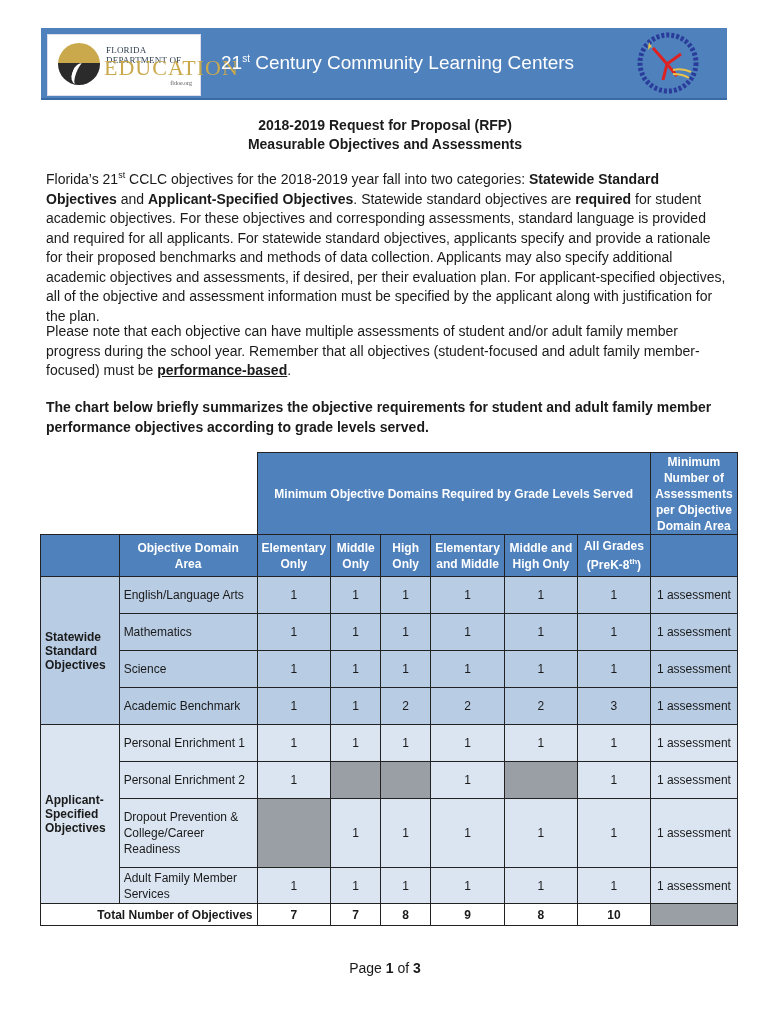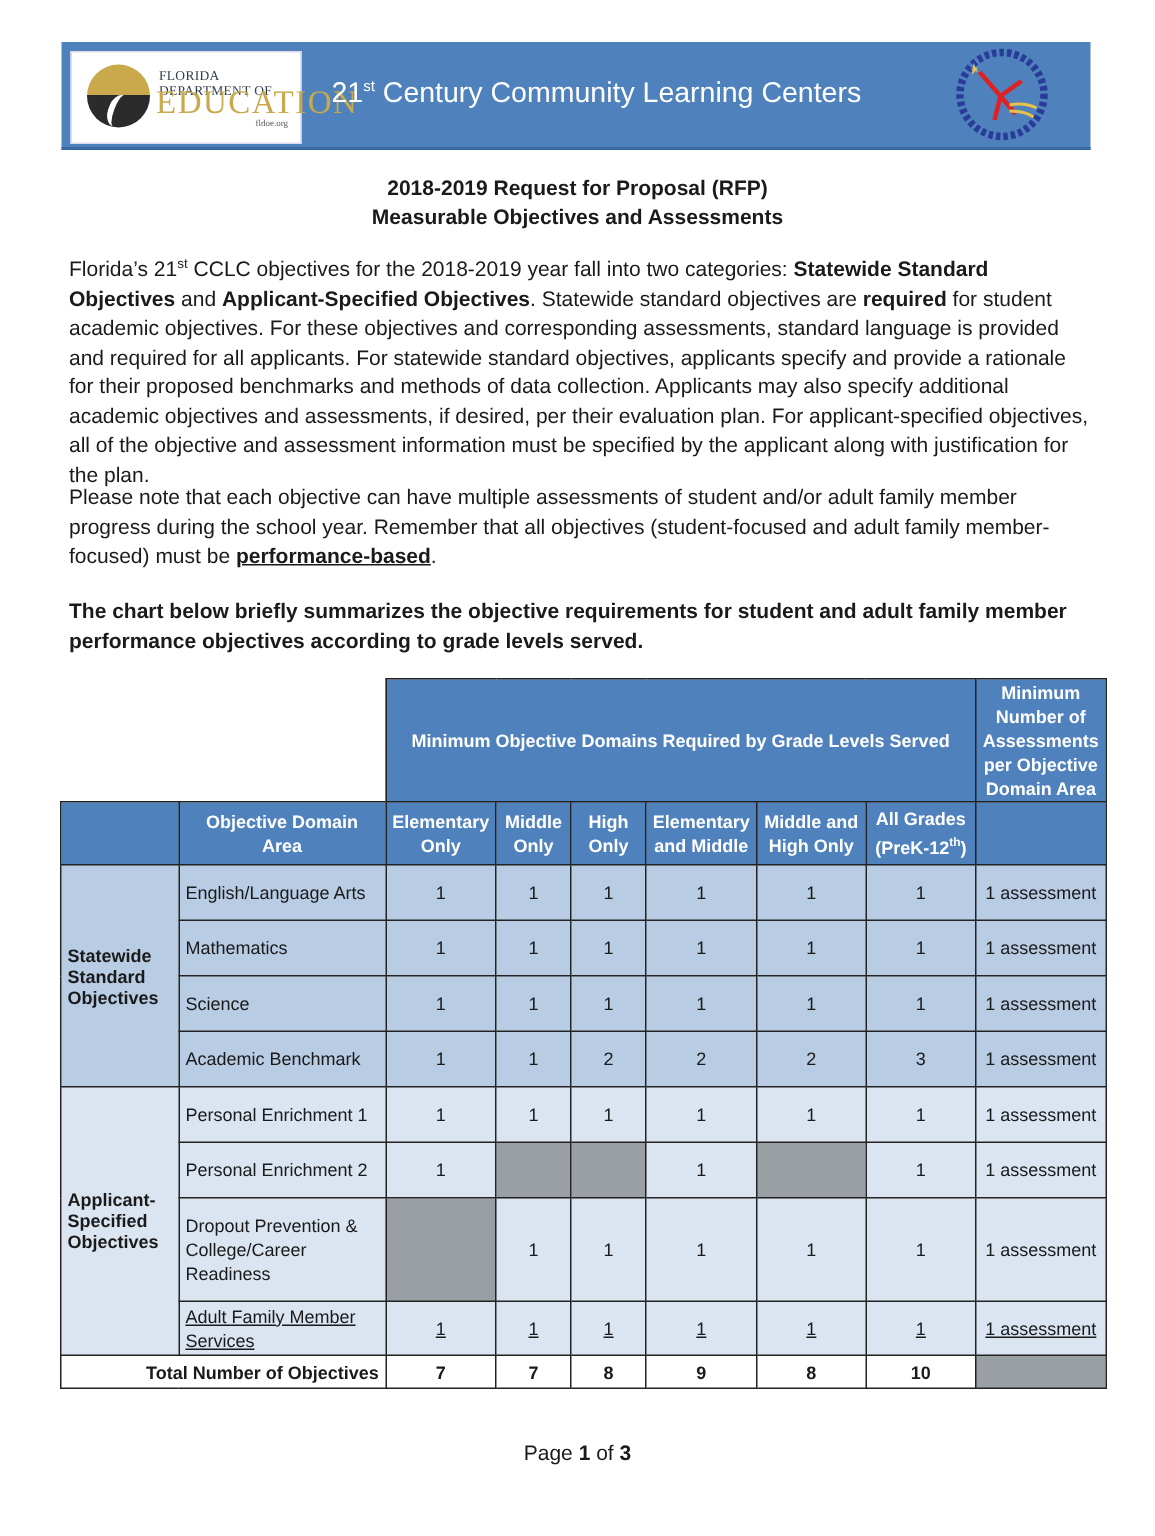--- a/index.html
+++ b/index.html
@@ -67,21 +67,21 @@
     <td class="hdr" style="width:78px; line-height:16px;">Minimum Number of Assessments per Objective Domain Area</td>
   </tr>
   <tr style="height:42px; line-height:16px;">
     <td class="hdr" style="width:68px;"></td>
     <td class="hdr" style="width:126px;">Objective Domain Area</td>
     <td class="hdr" style="width:58px;"><span>Elementary</span><br><span>Only</span></td>
     <td class="hdr" style="width:41px;"><span>Middle</span><br><span>Only</span></td>
     <td class="hdr" style="width:41px;"><span>High</span><br><span>Only</span></td>
     <td class="hdr" style="width:64px;"><span>Elementary</span><br><span>and Middle</span></td>
     <td class="hdr" style="width:64px;"><span>Middle and</span><br><span>High Only</span></td>
-    <td class="hdr" style="width:64px;"><span>All Grades</span><br><span>(PreK-12</span><sup style="font-size:8px;">th</sup><span>)</span></td>
+    <td class="hdr" style="width:64px;"><span>All Grades</span><br><span>(PreK-8</span><sup style="font-size:8px;">th</sup><span>)</span></td>
     <td class="hdr"></td>
   </tr>
   </tbody>
     <tbody id="tbody">
       <tr style="height: 37px;">
         <td class="grp sw" rowspan="4">Statewide Standard Objectives</td>
         <td class="dom sw" style="line-height: 16px;">English/Language Arts</td>
         <td class="sw">1</td>
         <td class="sw">1</td>
         <td class="sw">1</td>
@@ -144,21 +144,21 @@
       <tr style="height: 69px;">
         <td class="dom ap" style="line-height: 16px;">Dropout Prevention &amp; College/Career Readiness</td>
         <td class="gray"></td>
         <td class="ap">1</td>
         <td class="ap">1</td>
         <td class="ap">1</td>
         <td class="ap">1</td>
         <td class="ap">1</td>
         <td class="ap" style="white-space: nowrap;">1 assessment</td>
       </tr>
-      <tr style="height: 36px; text-decoration: underline;">
+      <tr style="height: 36px;">
         <td class="dom ap" style="line-height: 16px;">Adult Family Member Services</td>
         <td class="ap">1</td>
         <td class="ap">1</td>
         <td class="ap">1</td>
         <td class="ap">1</td>
         <td class="ap">1</td>
         <td class="ap">1</td>
         <td class="ap" style="white-space: nowrap;">1 assessment</td>
       </tr>
       <tr style="height: 22px;">

